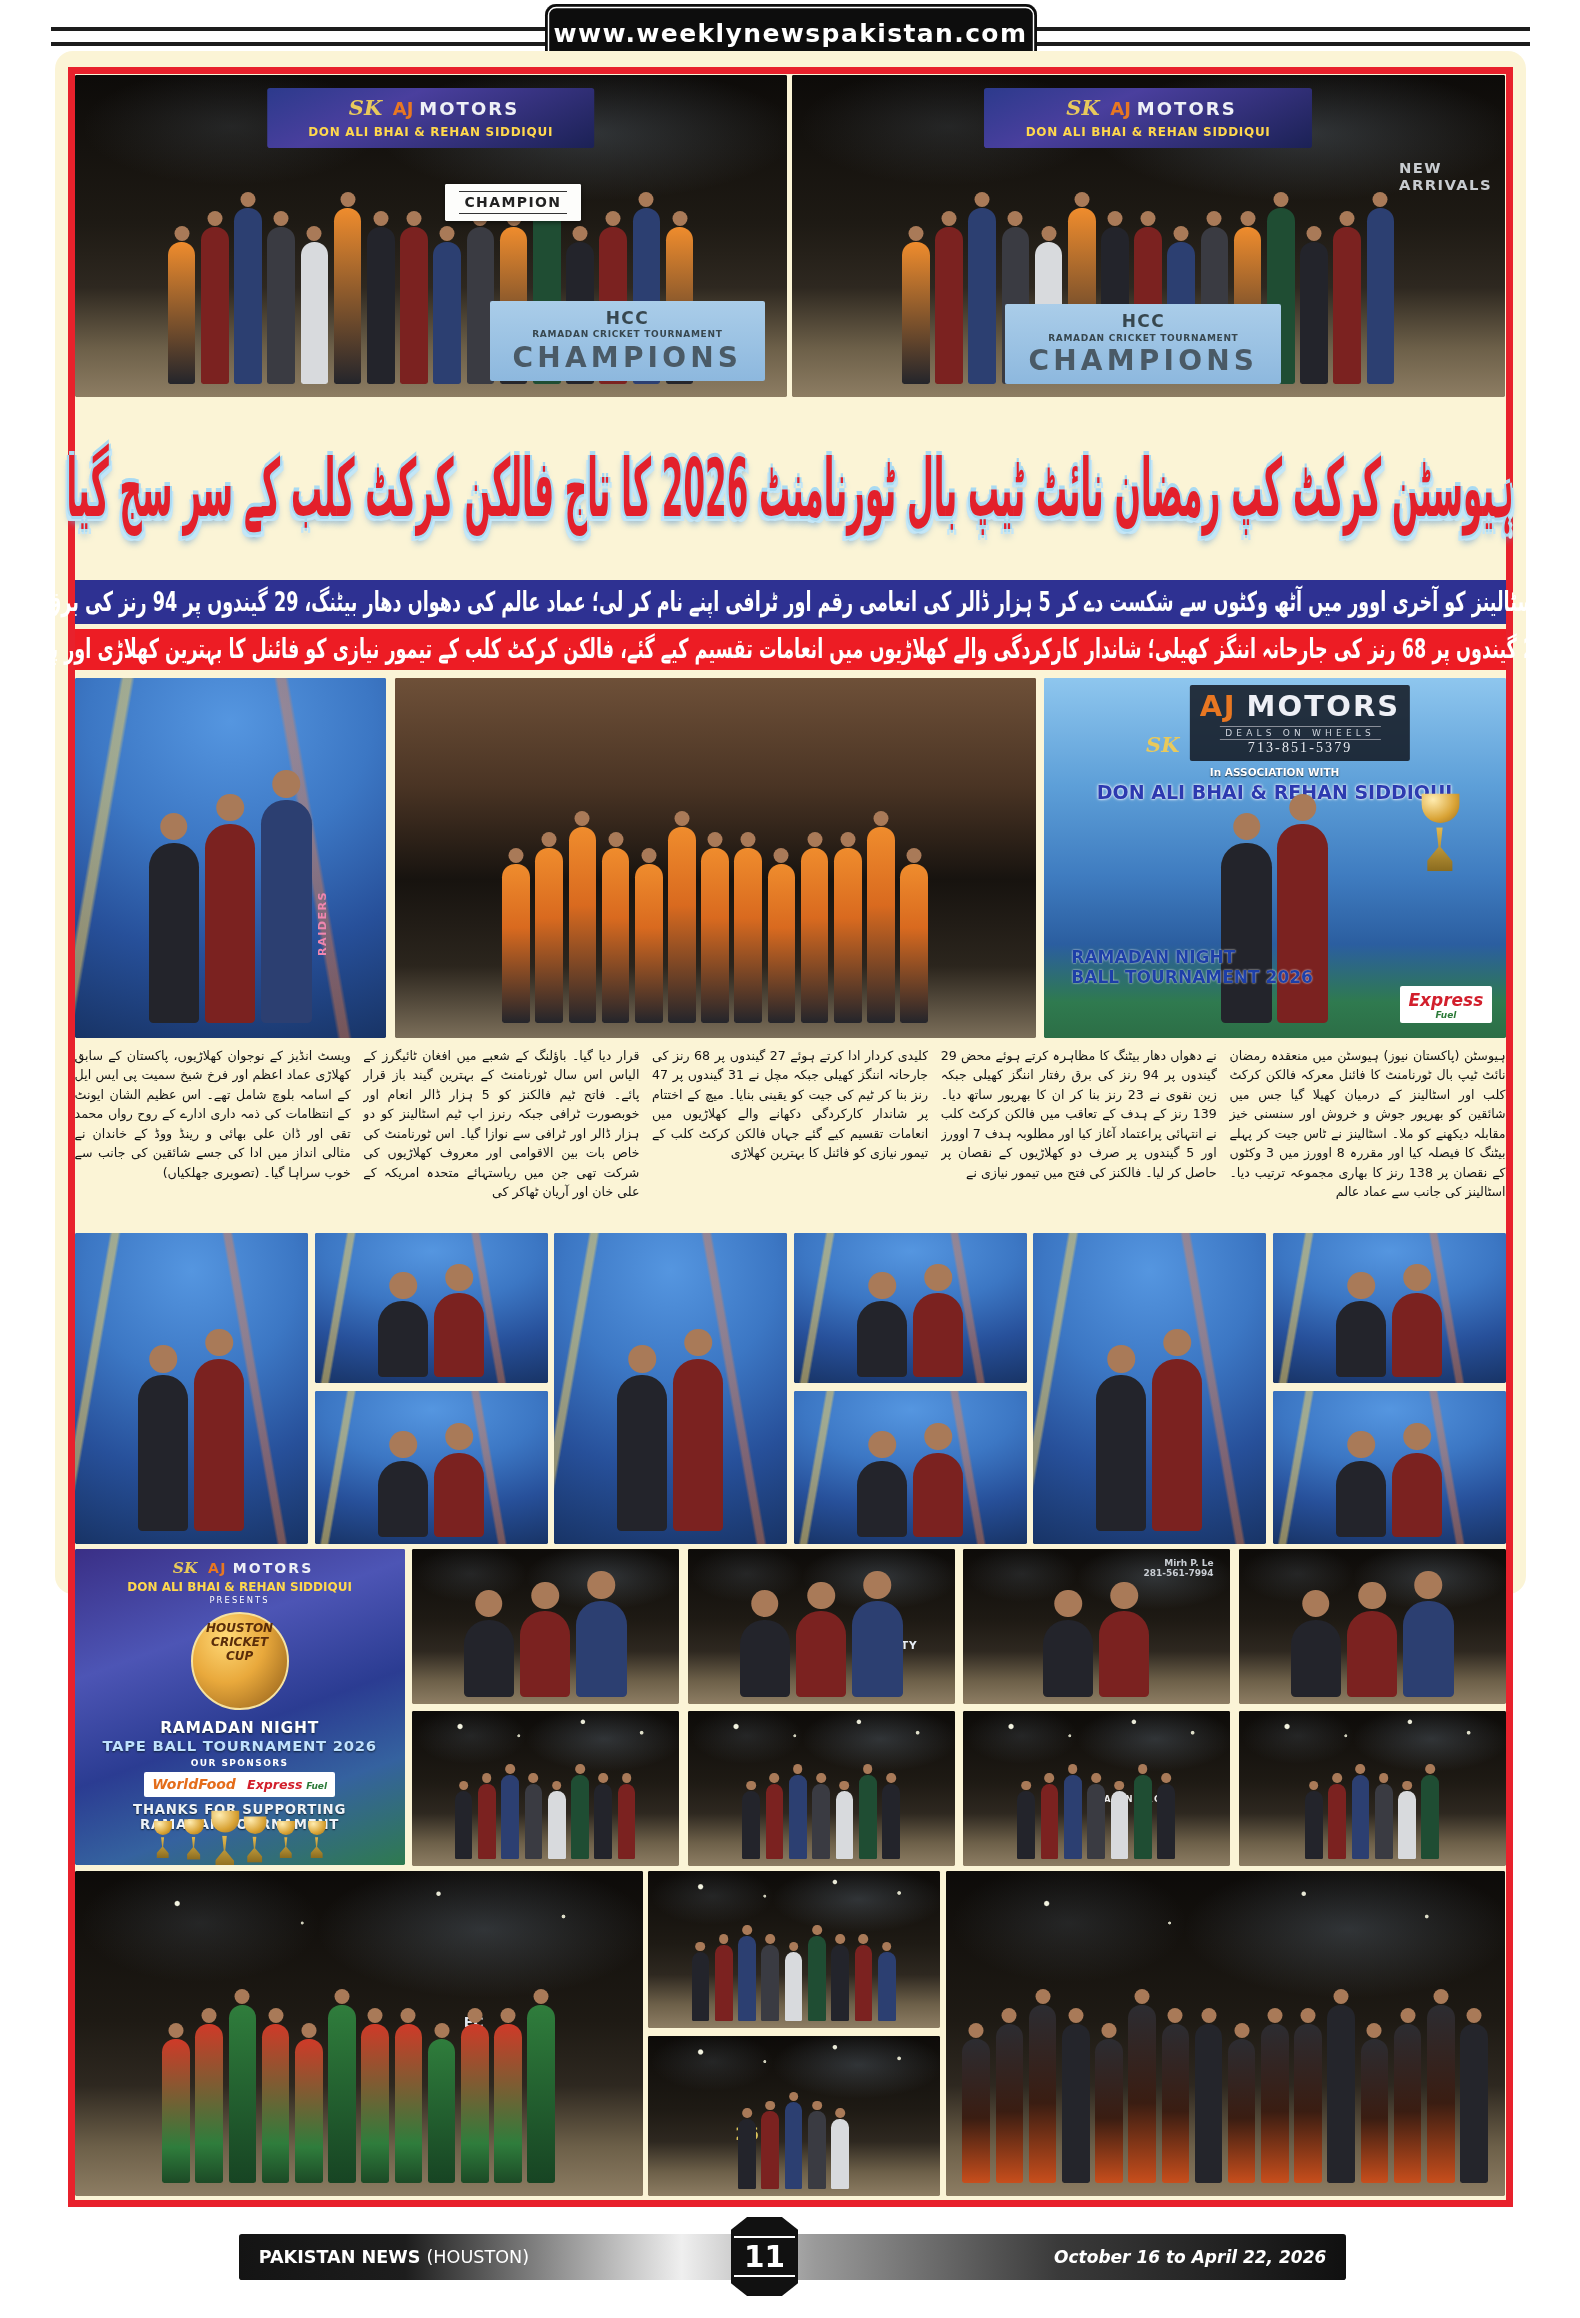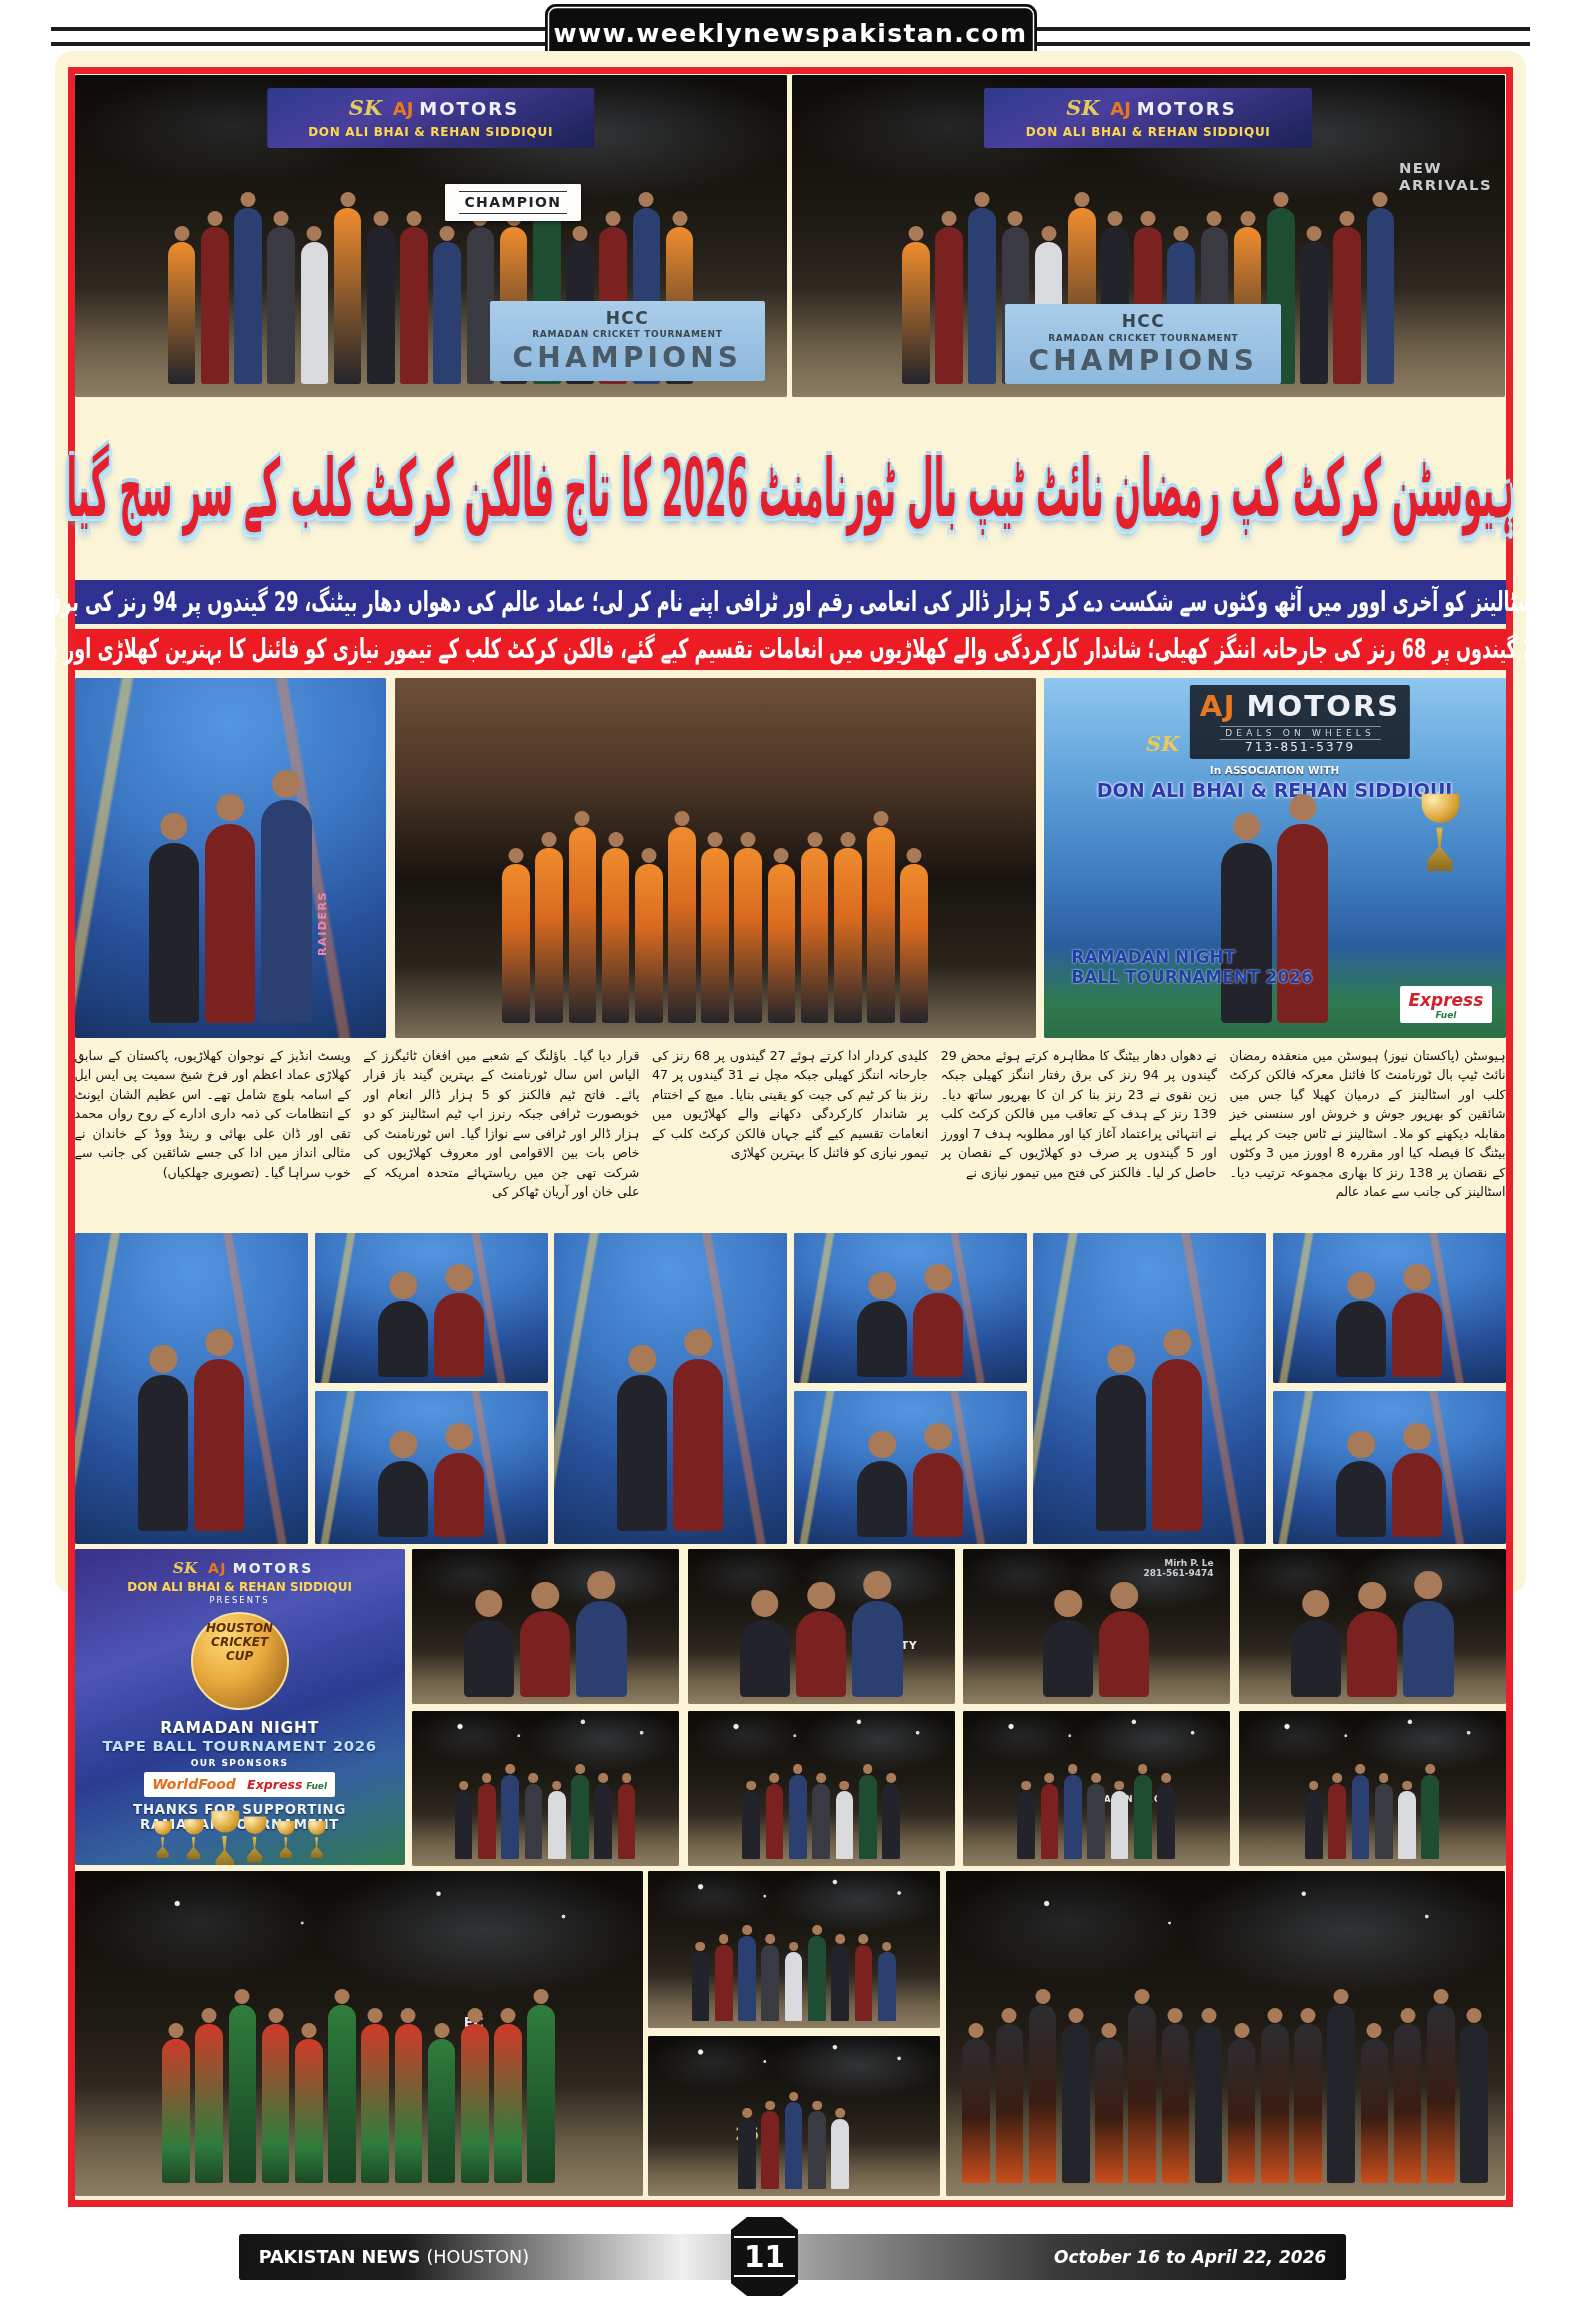--- a/index.html
+++ b/index.html
@@ -94,21 +94,21 @@
              border-top:1.4px solid #333;border-bottom:1.4px solid #333;padding:2.1px 5.6px;}
   .tag{position:absolute;color:#fff;font-weight:bold;}
   .express{position:absolute;background:#fff;padding:3.5px 8.4px;border-radius:2.1px;text-align:center;}
   .e1{color:#d21f2c;font-style:italic;font-weight:bold;font-size:17px;}
   .e2{color:#2b7a38;font-size:9px;font-weight:bold;font-style:italic;}
   .ajpanel{position:absolute;left:50%;transform:translateX(-50%);text-align:center;color:#fff;width:94%;}
   .ajbox{background:rgba(18,22,32,.85);padding:4.2px 9.8px;border-radius:2.1px;display:inline-block;}
   .aj-big{font-size:29px;letter-spacing:1.4px;}
   .deals{font-size:9px;letter-spacing:4.2px;color:#cfd4dd;border-top:0.7px solid #8a8f99;
          border-bottom:0.7px solid #8a8f99;padding:1.4px 5.6px;display:inline-block;margin-top:2.8px;}
-  .phone{font-size:12px;letter-spacing:2.1px;color:#e8eaf0;margin-top:2.1px;}
+  .phone{font-size:14px;letter-spacing:2.1px;color:#e8eaf0;margin-top:2.1px;font-family:Liberation Serif, serif;}
   .assoc{font-size:10.5px;font-weight:bold;margin-top:5.6px;text-shadow:0 0.7px 1.4px #123;}
   .names-big{font-size:19px;font-weight:bold;color:#2c3ab0;margin-top:2.8px;
              text-shadow:0 0 2.1px #fff,0 0 3.5px #fff;}
   .cuplogo{width:98px;height:98px;border-radius:50%;margin:7px auto;
       background:radial-gradient(at 35% 25%,#ffd977 0%,#e9a93c 45%,#8c5a17 100%);
       display:flex;align-items:flex-start;justify-content:center;text-align:center;
       color:#5a2d0a;font-weight:bold;font-size:12px;border:2.8px solid #f6e2a0;padding:7px;box-sizing:border-box;font-style:italic;}
   .bstack{position:absolute;inset:0;display:flex;flex-direction:column;align-items:center;
           padding:9.8px 7px;box-sizing:border-box;text-align:center;color:#fff;}
   .bstack .rn{font-size:15.5px;font-weight:bold;letter-spacing:0.7px;margin-top:1.4px;text-shadow:0 0.7px 2.1px #123;}
@@ -388,21 +388,21 @@
     <span class="tag" style="right:14%;bottom:34%;font-size:10.5px;color:#e8eef6;letter-spacing:0.7px;">ICE CITY</span>
     <div class="crowd c-lg">
           <i></i>
           <i></i>
           <i></i>
         </div>
       </div>
   <div class="photo p-night" style="left:888px;top:1475px;width:267px;height:155px;">
     <span class="tag" style="right:6%;top:6%;font-size:9px;color:#c9ced4;text-align:right;">
       <span>Mirh P. Le</span><br>
-      <span>281-561-9474</span></span>
+      <span>281-561-7994</span></span>
     <div class="crowd c-lg">
           <i></i>
           <i></i>
         </div>
       </div>
   <div class="photo p-night" style="left:1164px;top:1475px;width:267px;height:155px;">
     <div class="crowd c-lg">
           <i></i>
           <i></i>
           <i></i>

